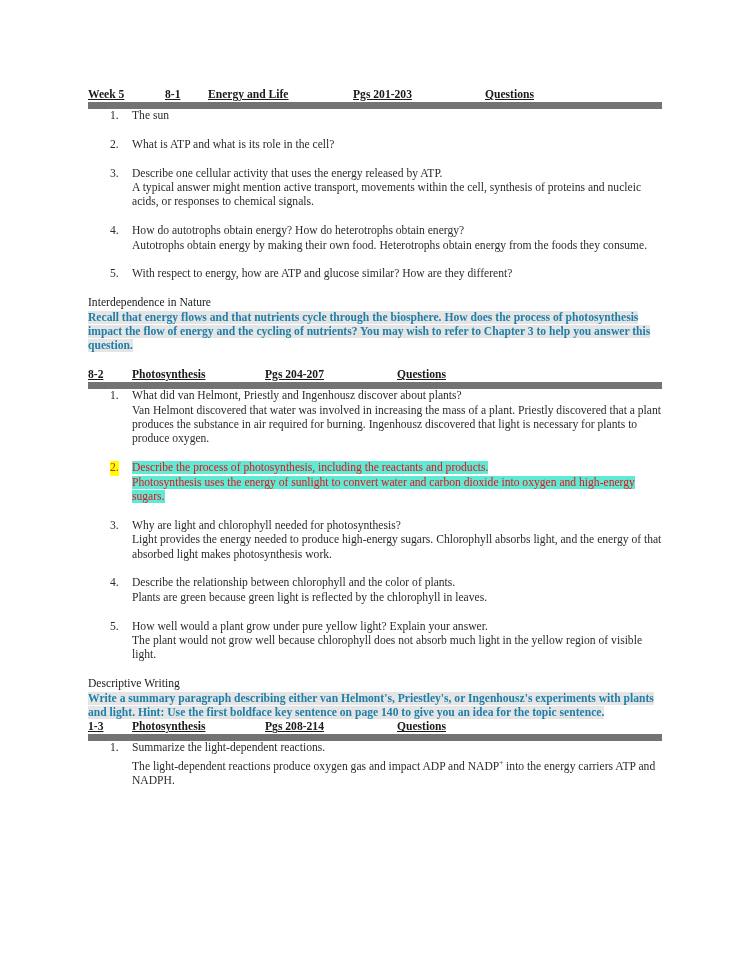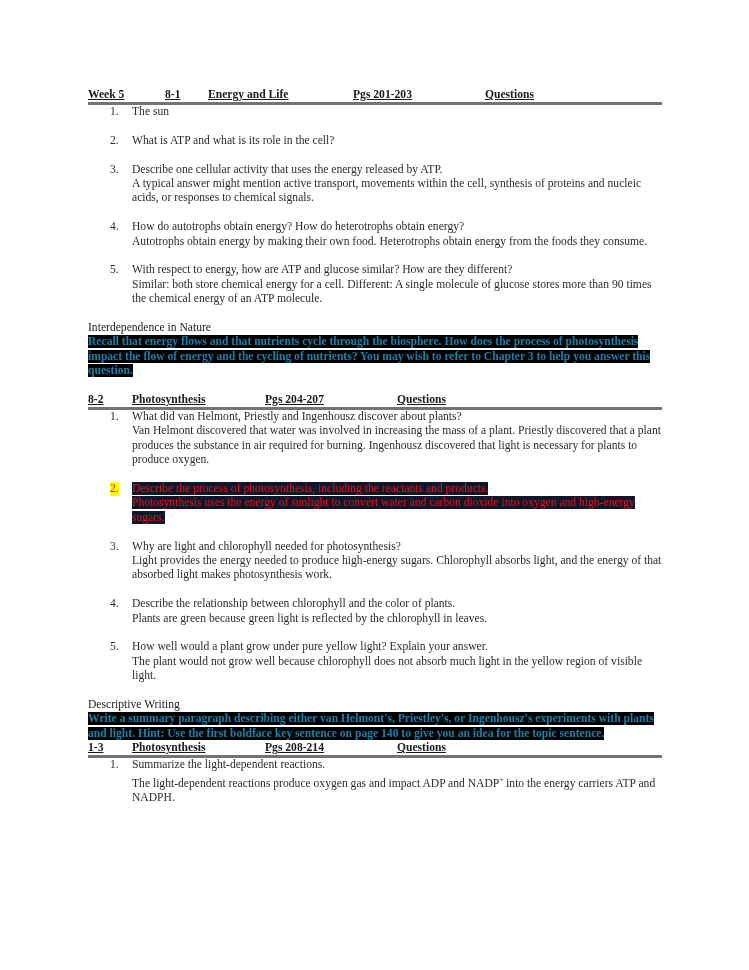--- a/index.html
+++ b/index.html
@@ -1,28 +1,28 @@
 <!DOCTYPE html>
 <html><head>
   <meta charset="utf-8">
   <style>
     html, body { margin: 0; padding: 0; background: #ffffff; }
     body { width: 749px; height: 970px; position: relative; overflow: hidden;
            font-family: "Liberation Serif", "DejaVu Serif", serif; color: #2b2b2b; }
     .page { position: absolute; left: 88px; top: 88px; width: 574px; font-size: 11.6px; line-height: 14.4px; }
-    .hdr { position: relative; height: 14px; border-bottom: 3px solid #737373; font-weight: bold; color: #1a1a1a; text-align: right; }
+    .hdr { position: relative; height: 14px; border-bottom: 7px solid #737373; font-weight: bold; color: #1a1a1a; text-align: right; }
     .hdr span { position: absolute; top: 0; text-decoration: underline; white-space: nowrap; }
     .q { position: relative; padding-left: 44px; margin: 0; }
     .q .num { position: absolute; left: 22px; top: 0; }
     .q .ques, .q .ans { display: block; }
     .gap { height: 14.4px; }
     .section-title { font-weight: normal; color: #1a1a1a; }
     .hl-blue { font-weight: bold; color: #1f7fa8; }
-    .hl-blue span.mark { background: #000000; }
-    .q-red .mark { background: #0f172a; color: #e8101a; }
+    .hl-blue span.mark { background: #e5e5e5; }
+    .q-red .mark { background: #5eead4; color: #e8101a; }
     .q-red .num { background: #ffff00; color: #e8101a; }
   </style>
 </head>
 <body>
 
 <div class="page">
 
   <div class="hdr">
     <span style="left:0">Week 5</span>
     <span style="left:77px">8-1</span>
@@ -49,21 +49,20 @@
   <div class="gap"></div>
   <div class="q">
     <span class="num">4.</span>
     <span class="ques">How do autotrophs obtain energy? How do heterotrophs obtain energy?</span>
     <span class="ans">Autotrophs obtain energy by making their own food.  Heterotrophs obtain energy from the foods they consume.</span>
   </div>
   <div class="gap"></div>
   <div class="q">
     <span class="num">5.</span>
     <span class="ques">With respect to energy, how are ATP and glucose similar?  How are they different?</span>
-    <span class="ans">Similar:  both store chemical energy for a cell.  Different:  A single molecule of glucose stores more than 90 times the chemical energy of an ATP molecule.</span>
   </div>
   <div class="gap"></div>
 
   <div class="section-title">Interdependence in Nature</div>
   <div class="hl-blue"><span class="mark">Recall that energy flows and that nutrients cycle through the biosphere.  How does the process of photosynthesis impact the flow of energy and the cycling of nutrients?  You may wish to refer to Chapter 3 to help you answer this question.</span></div>
   <div class="gap"></div>
 
   <div class="hdr">
     <span style="left:0">8-2</span>
     <span style="left:44px">Photosynthesis</span>

